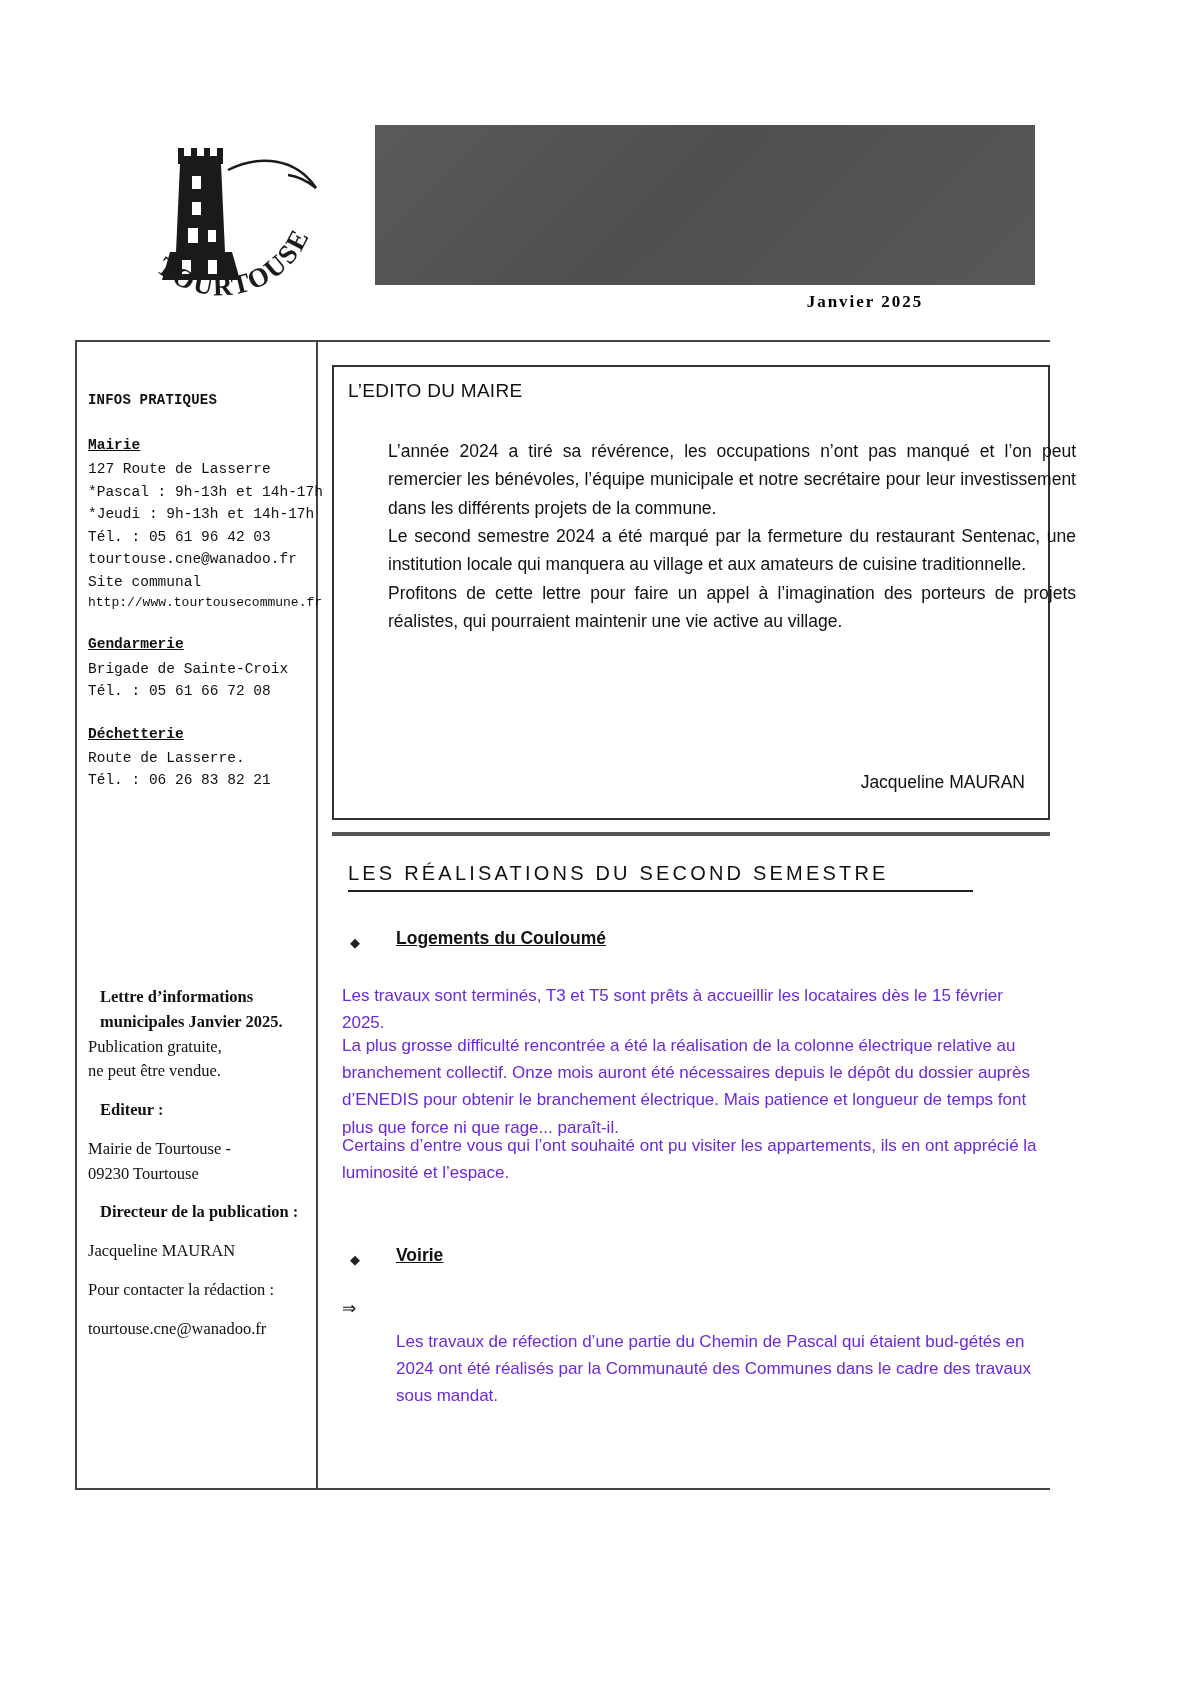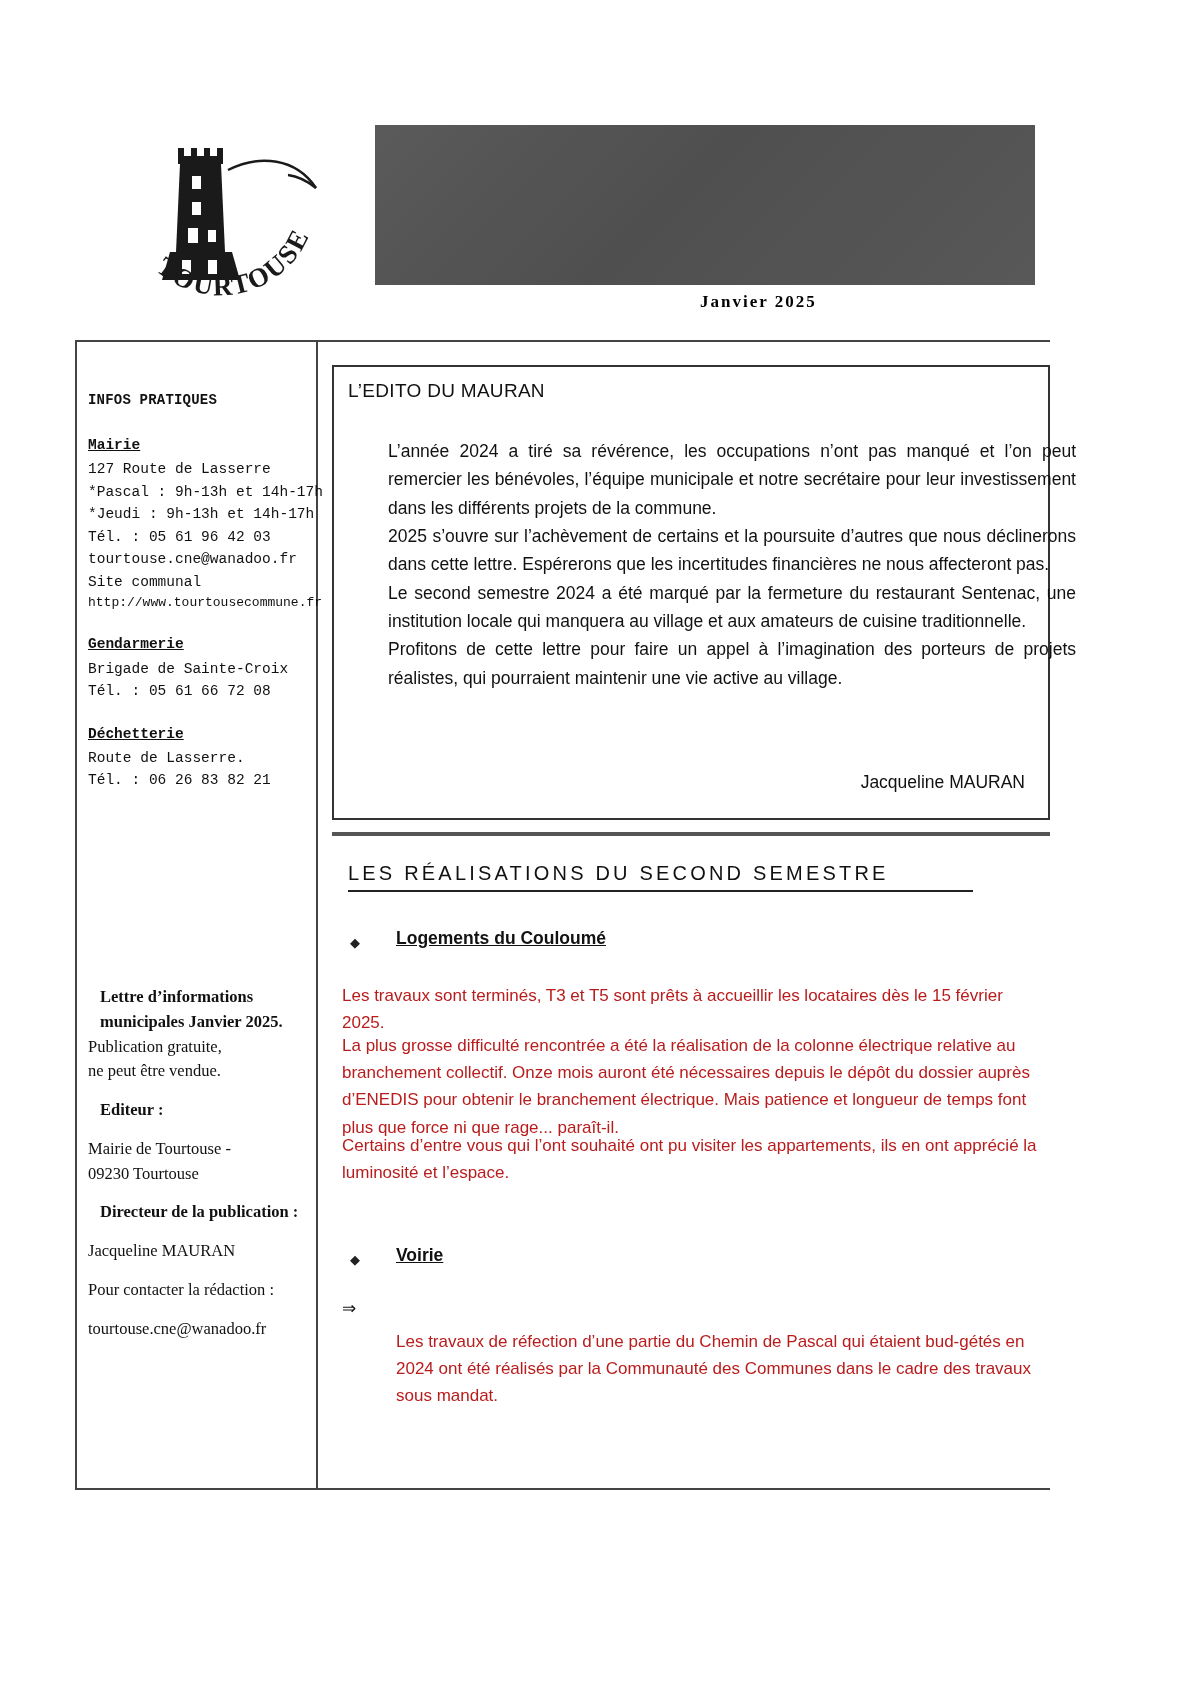--- a/index.html
+++ b/index.html
@@ -47,21 +47,21 @@
     height: 160px;
     background: #555555;
     background-image: linear-gradient(135deg, #5a5a5a 0%, #4f4f4f 45%, #585858 100%);
   }
 
   .issue-date {
     position: absolute;
     left: 700px;
     top: 292px;
     width: 330px;
-    text-align: left;
+    text-align: center;
     font-family: "Liberation Serif", serif;
     font-weight: bold;
     font-size: 17px;
     letter-spacing: 2px;
     color: #000;
   }
 
   
   .top-rule {
     position: absolute;
@@ -215,21 +215,21 @@
     position: absolute;
     font-weight: bold;
     text-decoration: underline;
     font-size: 17.5px;
     color: #111;
   }
   .para {
     position: absolute;
     font-size: 17px;
     line-height: 1.6;
-    color: #b91c1c;
+    color: #6d28d9;
     text-align: left;
   }
   .arrow {
     position: absolute;
     font-size: 17px;
     color: #111;
   }
 </style>
 </head>
 <body>
@@ -314,24 +314,23 @@
       <span>Mairie de Tourtouse -</span><br>
       <span>09230 Tourtouse</span>
     </p>
     <p class="strong">Directeur de la publication :</p>
     <p>Jacqueline MAURAN</p>
     <p>Pour contacter la rédaction :</p>
     <p>tourtouse.cne@wanadoo.fr</p>
   </div>
 
   <div class="edito-box"></div>
-  <div class="edito-title">L’EDITO DU MAURAN</div>
+  <div class="edito-title">L’EDITO DU MAIRE</div>
   <div class="edito-body">
     <p>L’année 2024 a tiré sa révérence, les occupations n’ont pas manqué et l’on peut remercier les bénévoles, l’équipe municipale et notre secrétaire pour leur investissement dans les différents projets de la commune.</p>
-    <p>2025 s’ouvre sur l’achèvement de certains et la poursuite d’autres que nous déclinerons dans cette lettre. Espérerons que les incertitudes financières ne nous affecteront pas.</p>
     <p>Le second semestre 2024 a été marqué par la fermeture du restaurant Sentenac, une institution locale qui manquera au village et aux amateurs de cuisine traditionnelle.</p>
     <p>Profitons de cette lettre pour faire un appel à l’imagination des porteurs de projets réalistes, qui pourraient maintenir une vie active au village.</p>
   </div>
   <div class="edito-sign">Jacqueline MAURAN</div>
 
   <div class="section-rule"></div>
   <div class="section-title">LES RÉALISATIONS DU SECOND SEMESTRE</div>
   <div class="section-title-underline"></div>
 
   <div class="bullet-diamond" style="left:350px; top:935px;">◆</div>

